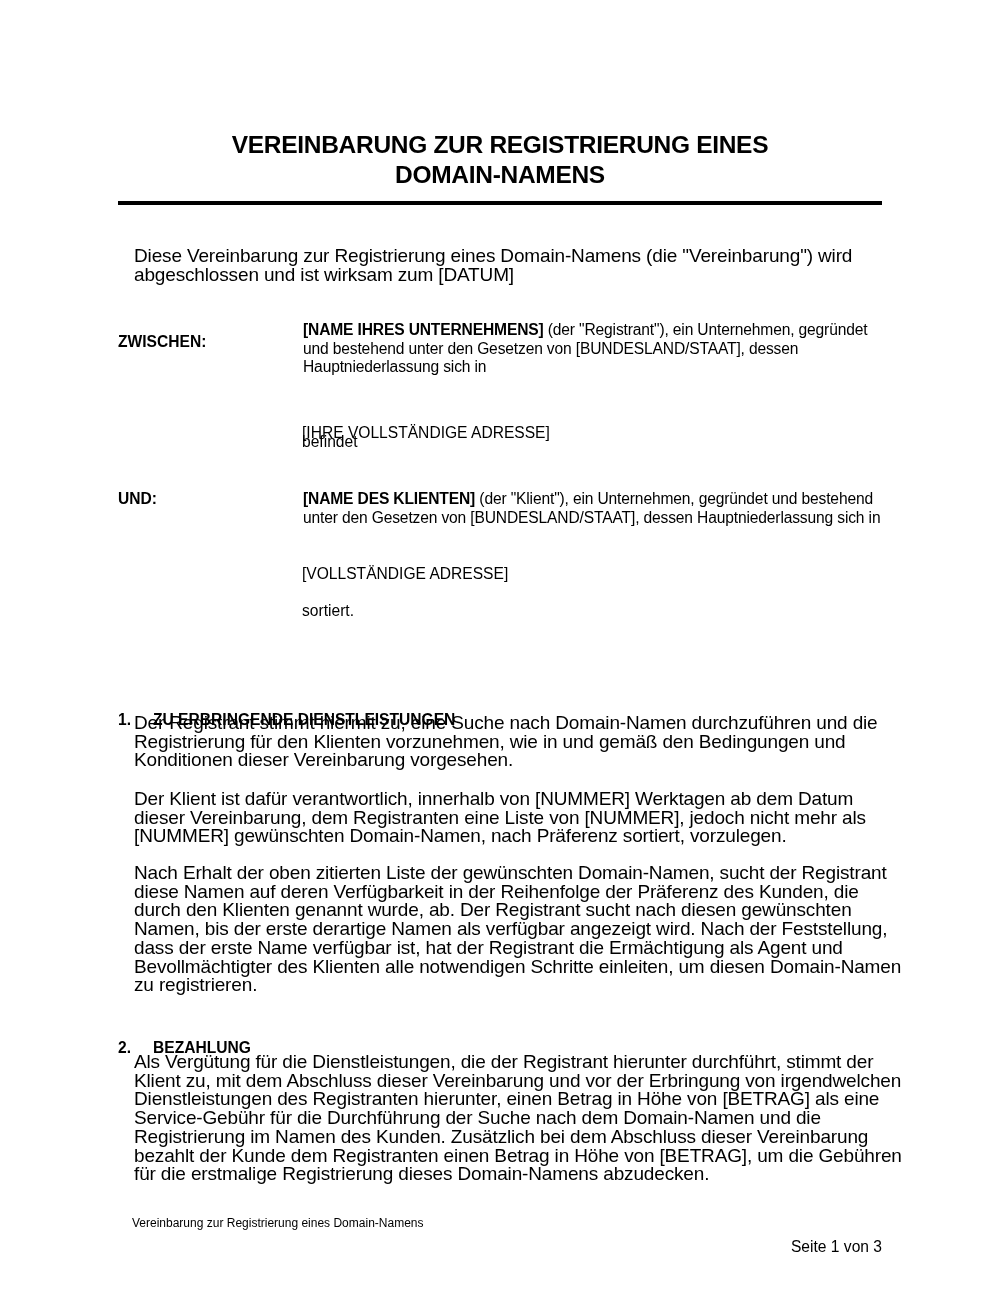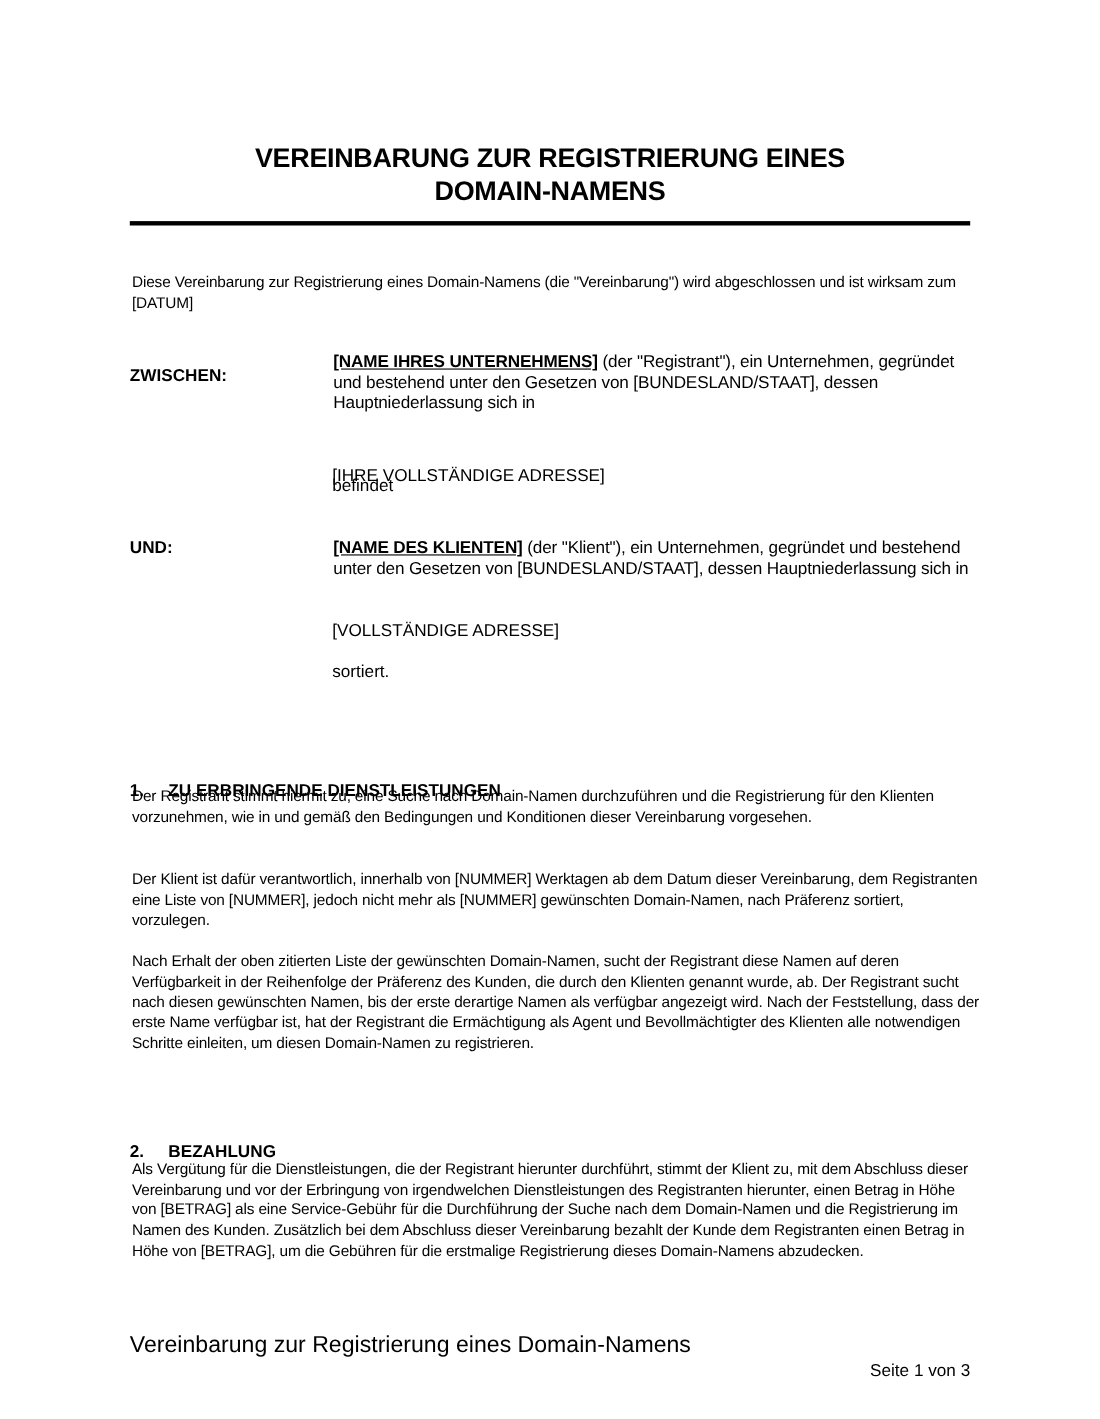--- a/index.html
+++ b/index.html
@@ -2,28 +2,28 @@
 <html><head>
 <meta charset="utf-8">
 <style>
   html, body { margin: 0; padding: 0; background: #ffffff; }
   body { width: 1000px; height: 1290px; position: relative; overflow: hidden;
          font-family: "Liberation Sans", sans-serif; color: #000; }
   .page { position: absolute; left: 0; top: 0; width: 1000px; height: 1278px; }
   .title { position: absolute; left: 118px; width: 764px; top: 130px; text-align: center;
            font-weight: bold; font-size: 24.5px; line-height: 30px; letter-spacing: -0.3px; }
   .title-rule { position: absolute; left: 118px; width: 764px; top: 201px; height: 4px; background: #000; }
-  .para { position: absolute; left: 120px; width: 770px; font-size: 14px; line-height: 18.7px; letter-spacing: -0.15px; }
+  .para { position: absolute; left: 134px; width: 770px; font-size: 19px; line-height: 18.7px; letter-spacing: -0.15px; }
   .party-label { position: absolute; left: 118px; font-weight: bold; font-size: 15.6px; line-height: 18.7px; }
   .party-text { position: absolute; left: 303px; width: 580px; font-size: 15.6px; line-height: 18.7px; letter-spacing: -0.15px; }
-  .party-text b { font-weight: bold; text-decoration: underline; }
+  .party-text b { font-weight: bold; }
   .line { position: absolute; left: 302px; font-size: 15.6px; line-height: 18.7px; }
   .section-head { position: absolute; left: 118px; font-weight: bold; font-size: 15.6px; line-height: 18.7px; }
   .section-head .num { display: inline-block; width: 35px; }
-  .footer-left { position: absolute; left: 118px; top: 1214px; font-size: 21px; line-height: 18.7px; }
+  .footer-left { position: absolute; left: 132px; top: 1214px; font-size: 12px; line-height: 18.7px; }
   .footer-right { position: absolute; right: 118px; top: 1214px; font-size: 15.6px; line-height: 18.7px; margin-top: 24px; }
 </style>
 </head>
 <body>
 
 <div class="page">
 
   <div class="title">
     <div>VEREINBARUNG ZUR REGISTRIERUNG EINES</div>
     <div>DOMAIN-NAMENS</div>

